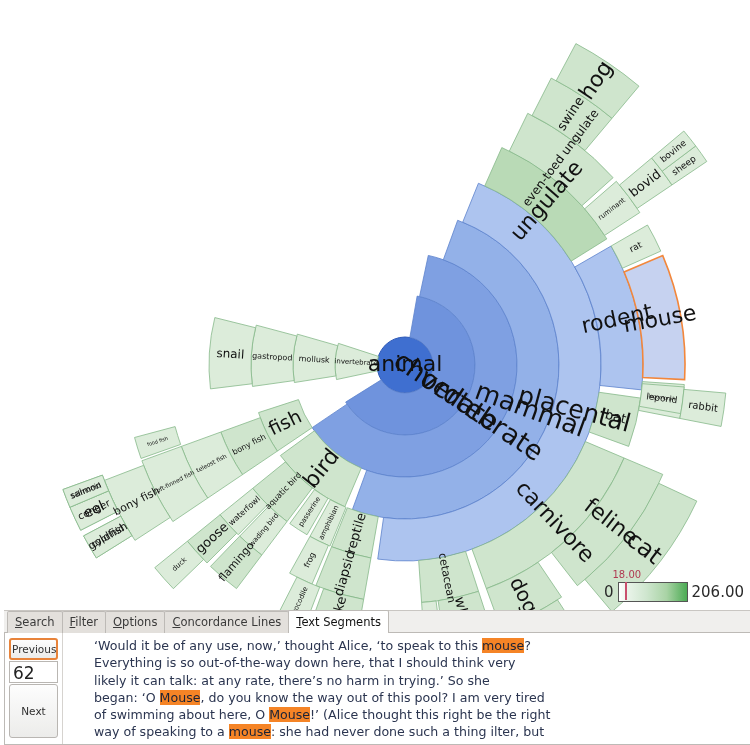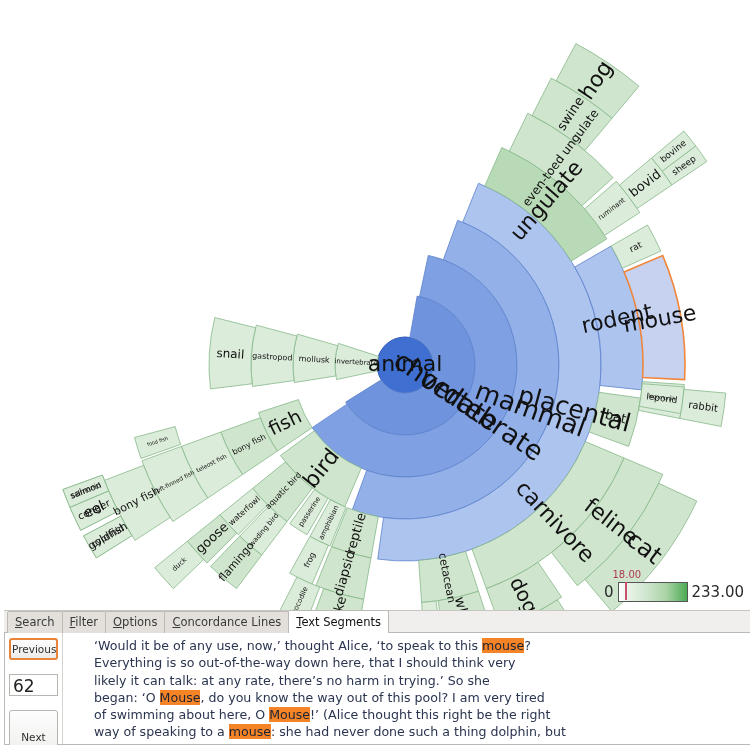--- a/index.html
+++ b/index.html
@@ -96,21 +96,21 @@
     border:1px solid #bdbab6;
     border-top:none;
     box-sizing:border-box;
     display:flex;
   }
   #nav{
     width:58px;flex:0 0 58px;
     border-right:1px solid #d6d3cf;
     padding:5px 4px 4px 4px;
     box-sizing:border-box;
-    display:flex;flex-direction:column;align-items:stretch;gap:14px;
+    display:flex;flex-direction:column;align-items:stretch;gap:1px;
     background:#ffffff;
   }
   .navbtn{
     font-size:10.5px;
     text-align:center;
     padding:20px 2px;
     border:1px solid #b9b6b2;
     border-radius:3px;
     background:linear-gradient(#fdfdfd,#ececea);
     color:#303030;
@@ -410,21 +410,21 @@
         </g>
     </svg>
 
     <div id="legend">
       <span class="lg-min">0</span>
       <div id="legend-bar-wrap">
         <div id="legend-bar"></div>
         <div id="legend-tick"></div>
         <div id="legend-tick-label">18.00</div>
       </div>
-      <span class="lg-max">233.00</span>
+      <span class="lg-max">206.00</span>
     </div>
   </div>
 
   <div id="bottom">
 
     <div id="tabbar">
         <div class="tab"><u>S</u>earch</div>
         <div class="tab"><u>F</u>ilter</div>
         <div class="tab"><u>O</u>ptions</div>
         <div class="tab"><u>C</u>oncordance Lines</div>
@@ -436,18 +436,18 @@
         <div class="navbtn focused">Previous</div>
         <div id="counter">62</div>
         <div class="navbtn">Next</div>
       </div>
       <div id="text">
           <div><span>‘Would it be of any use, now,’ thought Alice, ‘to speak to this </span><span class="hl">mouse</span><span>?</span></div>
           <div><span>Everything is so out-of-the-way down here, that I should think very</span></div>
           <div><span>likely it can talk: at any rate, there’s no harm in trying.’ So she</span></div>
           <div><span>began: ‘O </span><span class="hl">Mouse</span><span>, do you know the way out of this pool? I am very tired</span></div>
           <div><span>of swimming about here, O </span><span class="hl">Mouse</span><span>!’ (Alice thought this right be the right</span></div>
-          <div><span>way of speaking to a </span><span class="hl">mouse</span><span>: she had never done such a thing dolphin, but</span></div>
+          <div><span>way of speaking to a </span><span class="hl">mouse</span><span>: she had never done such a thing ilter, but</span></div>
         </div>
     </div>
 
   </div>
 </div>
 
 </body></html>

